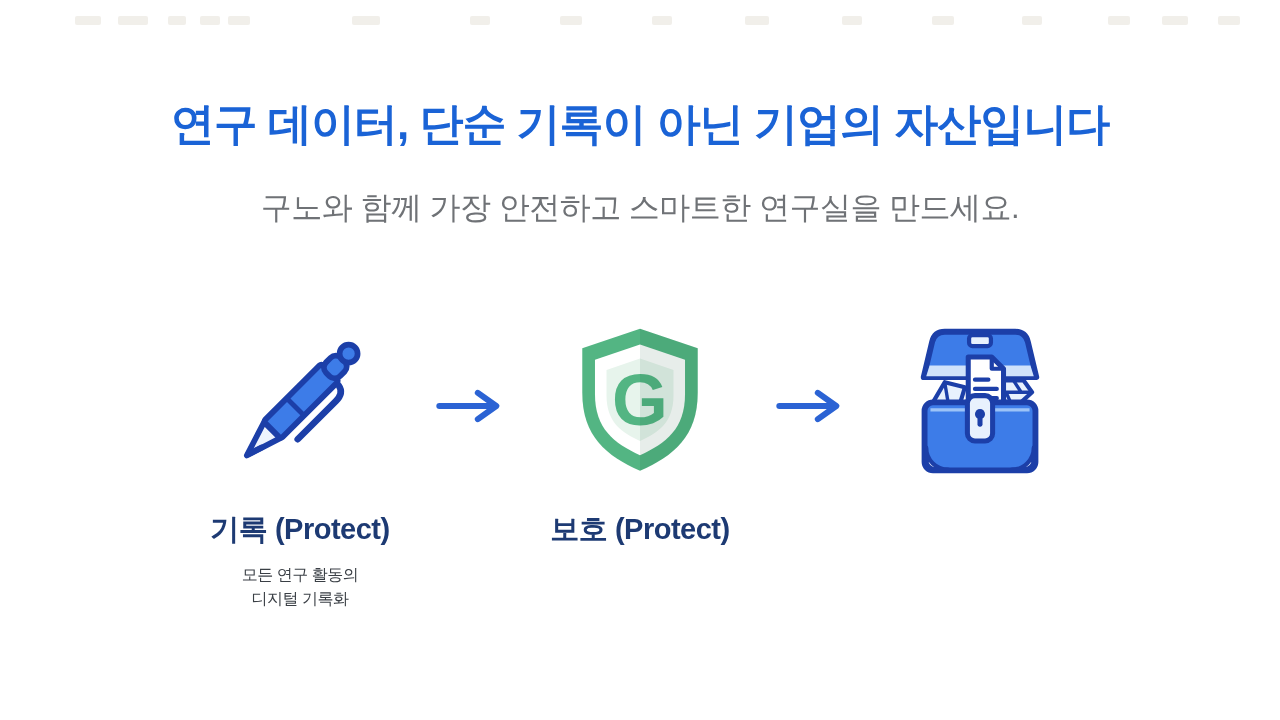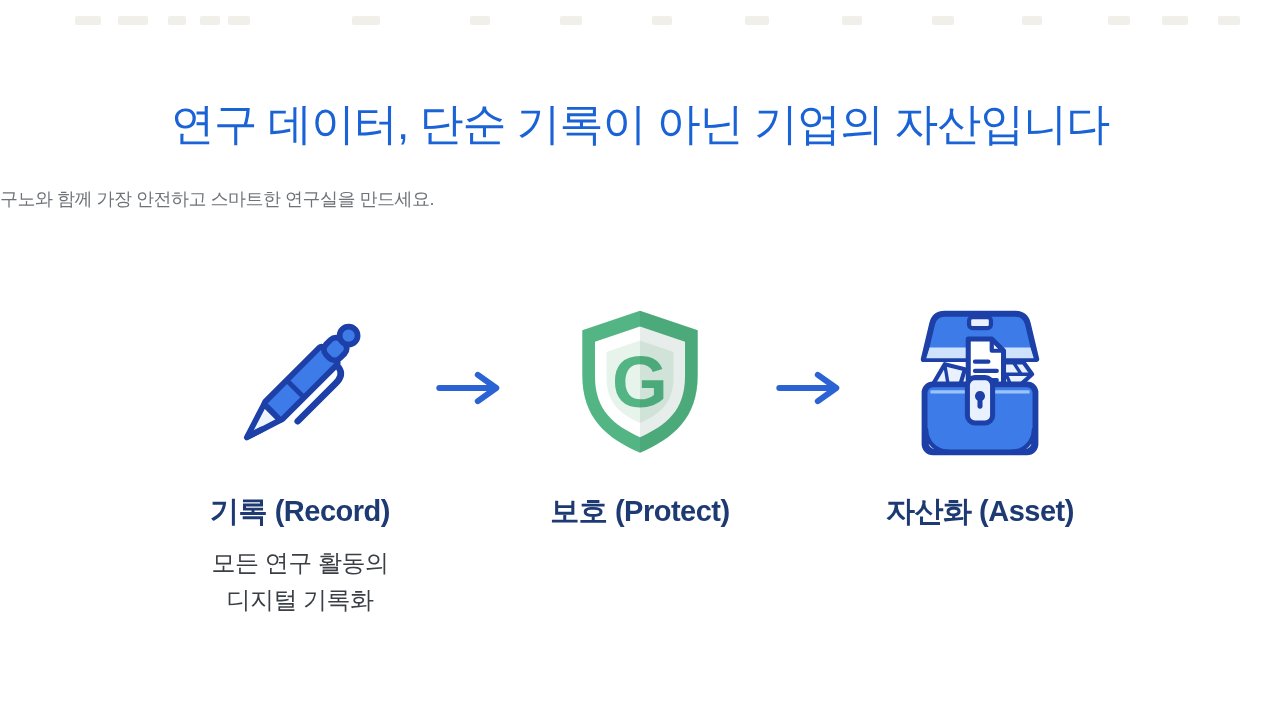--- a/index.html
+++ b/index.html
@@ -26,29 +26,29 @@
   }
   .artifact-row { position: absolute; top: 0; left: 0; width: 1280px; height: 32px; }
   .artifact-row i {
     position: absolute; display: block; top: 16px; height: 9px;
     background: rgba(214, 210, 196, 0.35); border-radius: 2px;
   }
   .title {
     margin-top: 98px;
     text-align: center;
     font-size: 44px;
-    font-weight: 400;
+    font-weight: 700;
     letter-spacing: -1px;
     color: var(--title-blue);
     line-height: 1.2;
   }
   .subtitle {
     margin-top: 36px;
-    text-align: left;
-    font-size: 18px;
+    text-align: center;
+    font-size: 31px;
     color: var(--subtitle-gray);
     letter-spacing: -0.5px;
     line-height: 1.35;
   }
   .flow {
     margin-top: 80px;
     display: flex;
     justify-content: center;
     align-items: flex-start;
   }
@@ -59,21 +59,21 @@
     font-size: 29px;
     font-weight: 800;
     letter-spacing: -0.5px;
     color: var(--heading-navy);
     line-height: 1.25;
     text-align: center;
     white-space: nowrap;
   }
   .step-desc {
     margin-top: 16px;
-    font-size: 24px;
+    font-size: 16px;
     color: var(--desc-gray);
     letter-spacing: -0.5px;
     line-height: 1.52;
     text-align: center;
   }
   .arrow-box { width: 70px; margin-top: 75px; display: flex; justify-content: center; }
 </style>
 </head>
 <body>
 
@@ -112,21 +112,21 @@
           <rect x="85" y="52" width="30" height="100" rx="3" fill="var(--icon-blue-fill)" stroke="var(--icon-blue-outline)" stroke-width="7"></rect>
           <line x1="85" y1="112" x2="115" y2="112" stroke="var(--icon-blue-outline)" stroke-width="6"></line>
 
           <rect x="88" y="30" width="24" height="26" rx="9" fill="var(--icon-blue-fill)" stroke="var(--icon-blue-outline)" stroke-width="7"></rect>
           <circle cx="100" cy="20" r="11" fill="var(--icon-blue-fill)" stroke="var(--icon-blue-outline)" stroke-width="7"></circle>
 
           <path d="M119 56 Q130 58 130 72 L130 138" stroke="var(--icon-blue-outline)" stroke-width="8" fill="none" stroke-linecap="round"></path>
         </g>
       </svg>
     </div>
-    <div class="step-heading">기록 (Record)</div>
+    <div class="step-heading">기록 (Protect)</div>
     <div class="step-desc">
       <span>모든 연구 활동의</span><br>
       <span>디지털 기록화</span>
     </div>
   </div>
 
   <div class="arrow-box">
     <svg width="80" height="44" viewBox="0 0 80 44">
       <line x1="5" y1="22" x2="66" y2="22" stroke="var(--arrow-blue)" stroke-width="7" stroke-linecap="round"></line>
       <polyline points="49,7 70,22 49,37" fill="none" stroke="var(--arrow-blue)" stroke-width="7" stroke-linecap="round" stroke-linejoin="round"></polyline>
@@ -185,16 +185,15 @@
         <line x1="41" y1="113" x2="159" y2="113" stroke="#9cc3f7" stroke-width="4"></line>
 
         <rect x="85" y="96" width="30" height="54" rx="9" fill="var(--icon-light-blue)" stroke="var(--icon-blue-outline)" stroke-width="6"></rect>
         <circle cx="100" cy="118" r="6" fill="var(--icon-blue-outline)"></circle>
         <rect x="97" y="121" width="6" height="12" rx="2.5" fill="var(--icon-blue-outline)"></rect>
 
         <path d="M62 184 A26 26 0 0 1 36 158 L36 171 Q36 184 49 184 Z" fill="var(--icon-light-blue)" stroke="var(--icon-blue-outline)" stroke-width="5" stroke-linejoin="round"></path>
         <path d="M138 184 A26 26 0 0 0 164 158 L164 171 Q164 184 151 184 Z" fill="var(--icon-light-blue)" stroke="var(--icon-blue-outline)" stroke-width="5" stroke-linejoin="round"></path>
       </svg>
     </div>
-    <div class="step-heading">자산화 (Asset)</div>
   </div>
 
 </div>
 
 </body></html>

